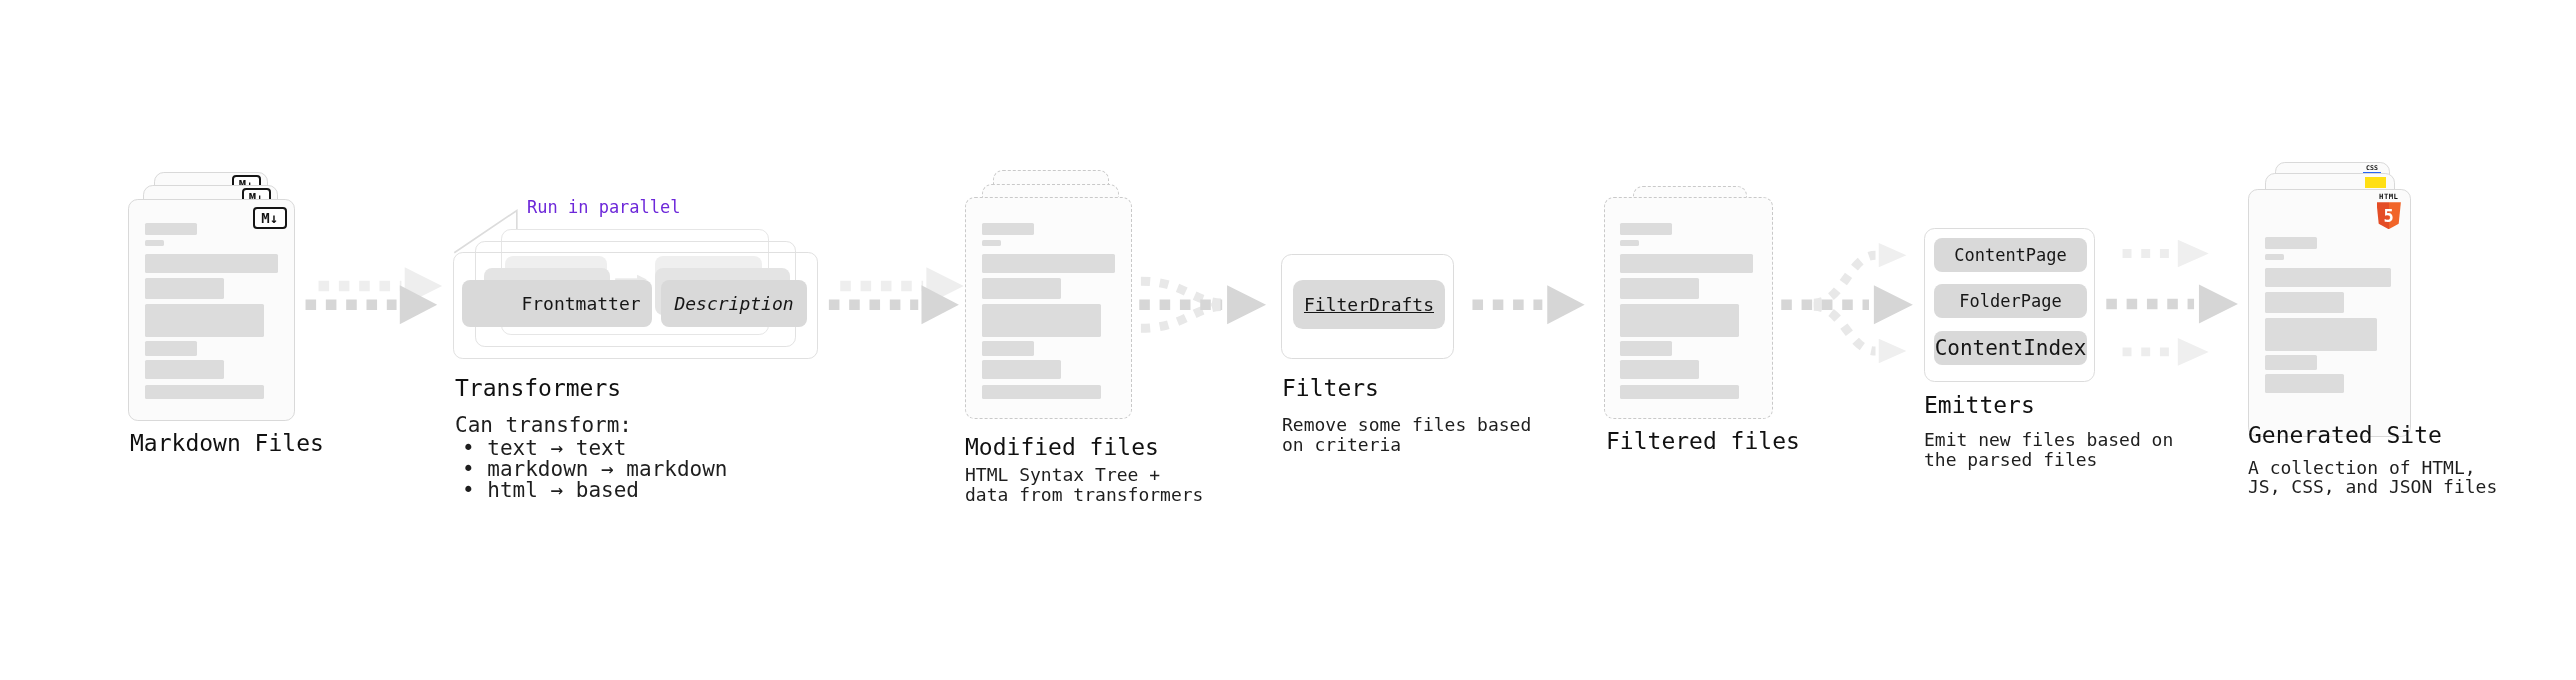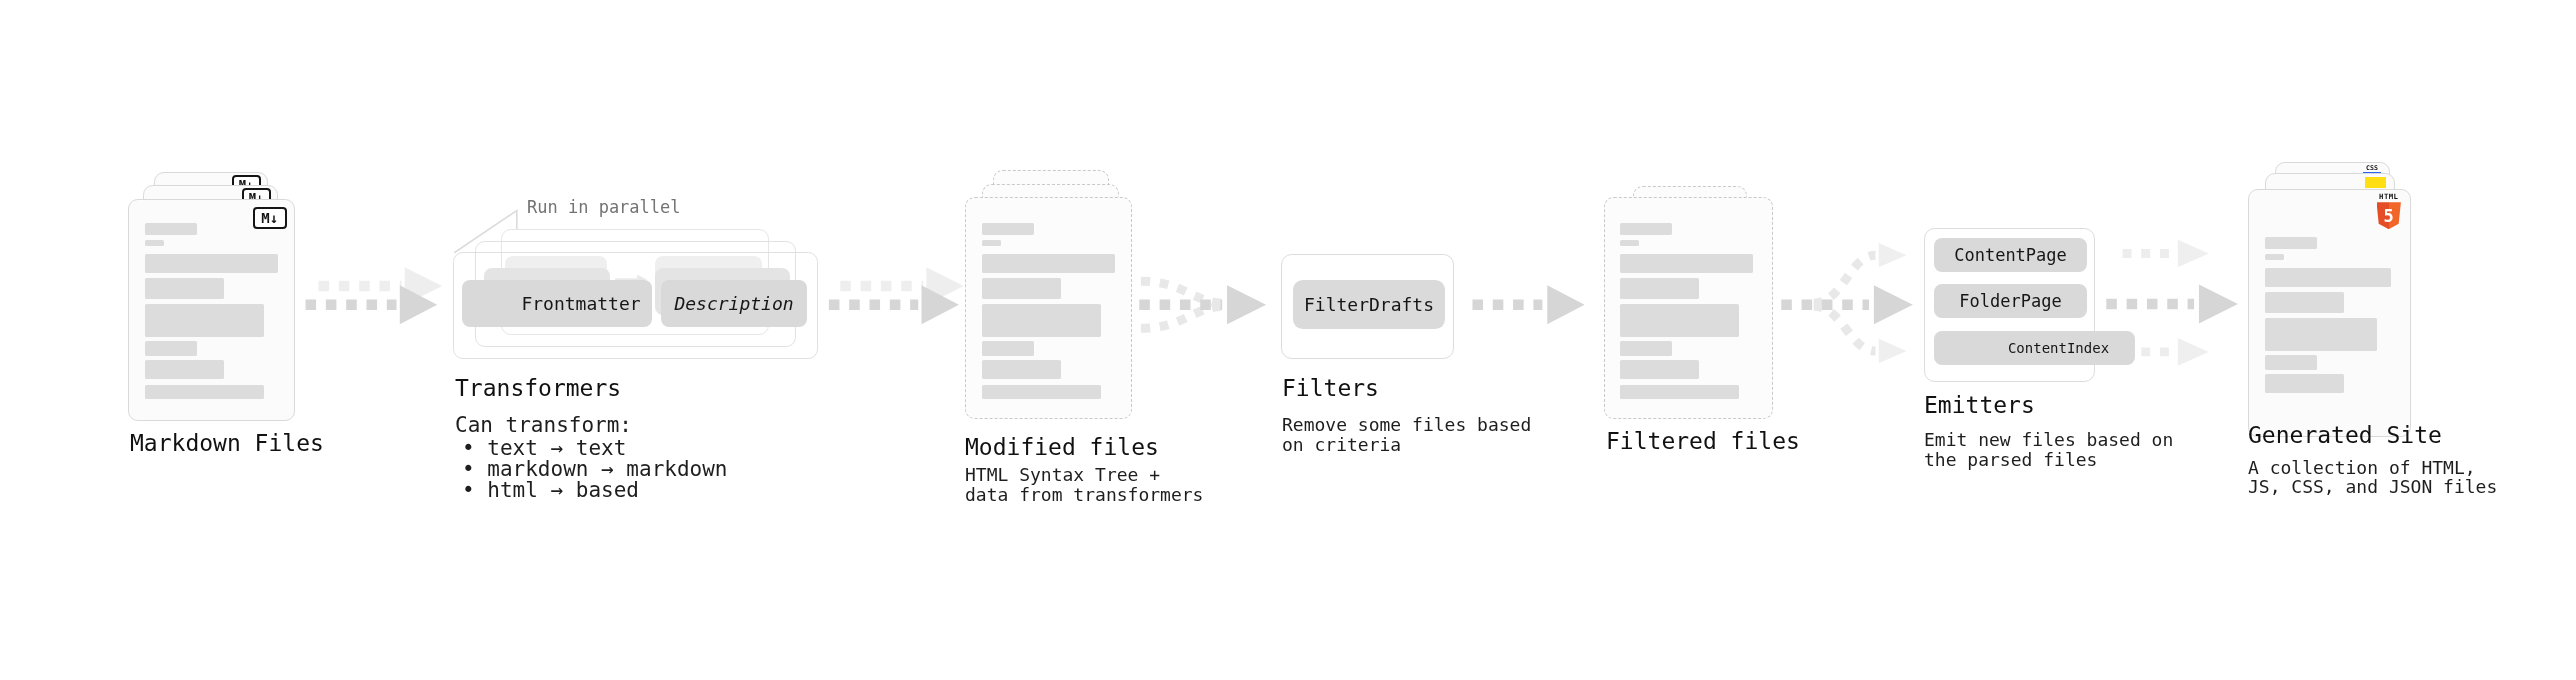--- a/index.html
+++ b/index.html
@@ -38,21 +38,21 @@
   .pill.ghost1{background:#e4e4e4;}
   .pill.ghost2{background:#efefef;}
 
   
   .wbox{position:absolute;background:#ffffff;border:1.6px solid #dcdcdc;border-radius:10.6px;box-sizing:border-box;}
 
   
   .stage-title{position:absolute;font-size:23px;color:#111111;white-space:nowrap;}
   .desc{position:absolute;font-size:18px;color:#1e1e1e;white-space:nowrap;}
   .desc.small{font-size:21px;}
-  .note{position:absolute;font-size:17px;color:#737373;white-space:nowrap;}
+  .note{position:absolute;font-size:17px;color:#6d28d9;white-space:nowrap;}
 
   
   .css-badge{position:absolute;right:7.3px;top:1.6px;width:19.5px;text-align:center;}
   .css-word{font-size:6.5px;font-weight:bold;color:#111;display:block;line-height:6.5px;}
   .css-bar{width:18px;height:3.3px;background:#2764f4;margin:0.8px auto 0;}
   .js-badge{position:absolute;right:8.1px;top:3.3px;width:21px;height:10.6px;background:#ffdf14;}
   .html5-badge{position:absolute;right:7.3px;top:3.3px;width:28px;text-align:center;}
   .html5-word{font-size:7.3px;font-weight:bold;color:#111;line-height:8.1px;letter-spacing:0.4px;}
   .html5-shield{width:24.4px;height:27px;margin:0.8px auto 0;
     background:linear-gradient(90deg,#e44d26 50%,#f16529 50%);
@@ -183,21 +183,21 @@
         <div class="b b8"></div>
       </div>
     </div>
     <div class="stage-title" style="left:965px;top:434px;">Modified files</div>
     <div class="desc" style="left:965px;top:464px;">HTML Syntax Tree +</div>
     <div class="desc" style="left:965px;top:484px;">data from transformers</div>
   </div>
 
   <div>
     <div class="wbox" style="left:1281px;top:254px;width:173px;height:105px;"></div>
-    <div class="pill" style="left:1293px;top:280px;width:152px;height:49px;border-radius:9.8px;background:#dadada;">FilterDrafts</div>
+    <div class="pill" style="left:1293px;top:280px;width:152px;height:49px;border-radius:9.8px;background:#dadada;text-decoration:underline;">FilterDrafts</div>
     <div class="stage-title" style="left:1282px;top:375px;">Filters</div>
     <div class="desc" style="left:1282px;top:414px;">Remove some files based</div>
     <div class="desc" style="left:1282px;top:434px;">on criteria</div>
   </div>
 
   <div>
     <div class="card dashed" style="left:1633px;top:186px;width:114px;height:203px;"></div>
     <div class="card dashed" style="left:1604px;top:197px;width:169px;height:222px;">
       <div class="bars" style="left:15.4px;top:25px;">
         <div class="b b1"></div>
@@ -210,21 +210,21 @@
         <div class="b b8"></div>
       </div>
     </div>
     <div class="stage-title" style="left:1606px;top:428px;">Filtered files</div>
   </div>
 
   <div>
     <div class="wbox" style="left:1924px;top:228px;width:171px;height:154px;"></div>
     <div class="pill" style="left:1934px;top:238px;width:153px;height:34px;font-size:17px;">ContentPage</div>
     <div class="pill" style="left:1934px;top:284px;width:153px;height:34px;font-size:17px;">FolderPage</div>
-    <div class="pill" style="left:1934px;top:331px;width:153px;height:34px;font-size:14px;padding-left:48px;">ContentIndex</div>
+    <div class="pill" style="left:1934px;top:331px;width:153px;height:34px;font-size:21px;">ContentIndex</div>
     <div class="stage-title" style="left:1924px;top:392px;">Emitters</div>
     <div class="desc" style="left:1924px;top:429px;">Emit new files based on</div>
     <div class="desc" style="left:1924px;top:449px;">the parsed files</div>
   </div>
 
   <div>
     <div class="card" style="left:2275px;top:162px;width:115px;height:203px;">
       <div class="css-badge">
         <span class="css-word">CSS</span>
         <div class="css-bar"></div>

